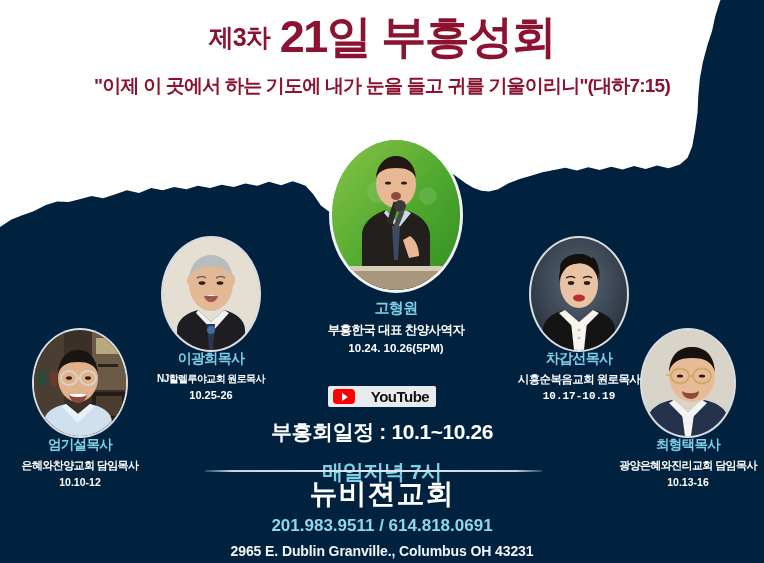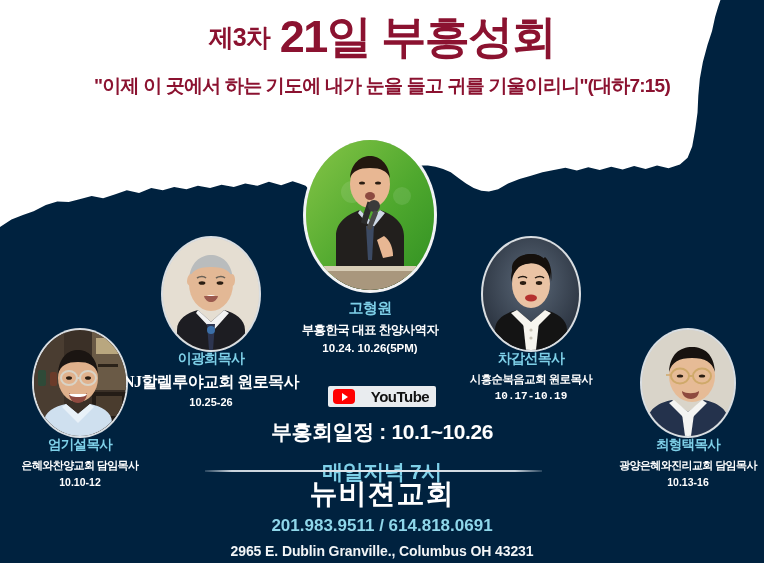--- a/index.html
+++ b/index.html
@@ -140,35 +140,35 @@
   }
   .sp-date {
     color: #ffffff;
     font-weight: 700;
     letter-spacing: 0px;
     margin-top: 3px;
     white-space: nowrap;
   }
 
   
-  #sp-center { left: 270px; top: 140px; width: 200px; }
+  #sp-center { left: 296px; top: 140px; width: 200px; }
   #sp-center .portrait { width: 128px; height: 150px; border-radius: 50%; box-shadow: 0 0 0 3px rgba(255,255,255,0.95); }
   #sp-center .sp-name { font-size: 15px; margin-top: 9px; }
   #sp-center .sp-role { font-size: 12.5px; }
   #sp-center .sp-date { font-size: 11.5px; }
 
   
   #sp-inner-left { left: 116px; top: 238px; width: 190px; }
   #sp-inner-left .portrait { width: 96px; height: 112px; }
   #sp-inner-left .sp-name { font-size: 14px; }
-  #sp-inner-left .sp-role { font-size: 16px; font-family: Liberation Serif, serif; }
+  #sp-inner-left .sp-role { font-size: 10px; }
   #sp-inner-left .sp-date { font-size: 11px; }
 
   
-  #sp-inner-right { left: 436px; top: 238px; width: 190px; }
+  #sp-inner-right { left: 484px; top: 238px; width: 190px; }
   #sp-inner-right .portrait { width: 96px; height: 112px; }
   #sp-inner-right .sp-name { font-size: 14px; }
   #sp-inner-right .sp-role { font-size: 11.5px; }
   #sp-inner-right .sp-date { font-size: 11px; font-family: Liberation Mono, monospace; }
 
   
   #sp-outer-left { left: -5px; top: 330px; width: 170px; }
   #sp-outer-left .portrait { width: 92px; height: 106px; }
   #sp-outer-left .sp-name { font-size: 13.5px; }
   #sp-outer-left .sp-role { font-size: 11px; }

